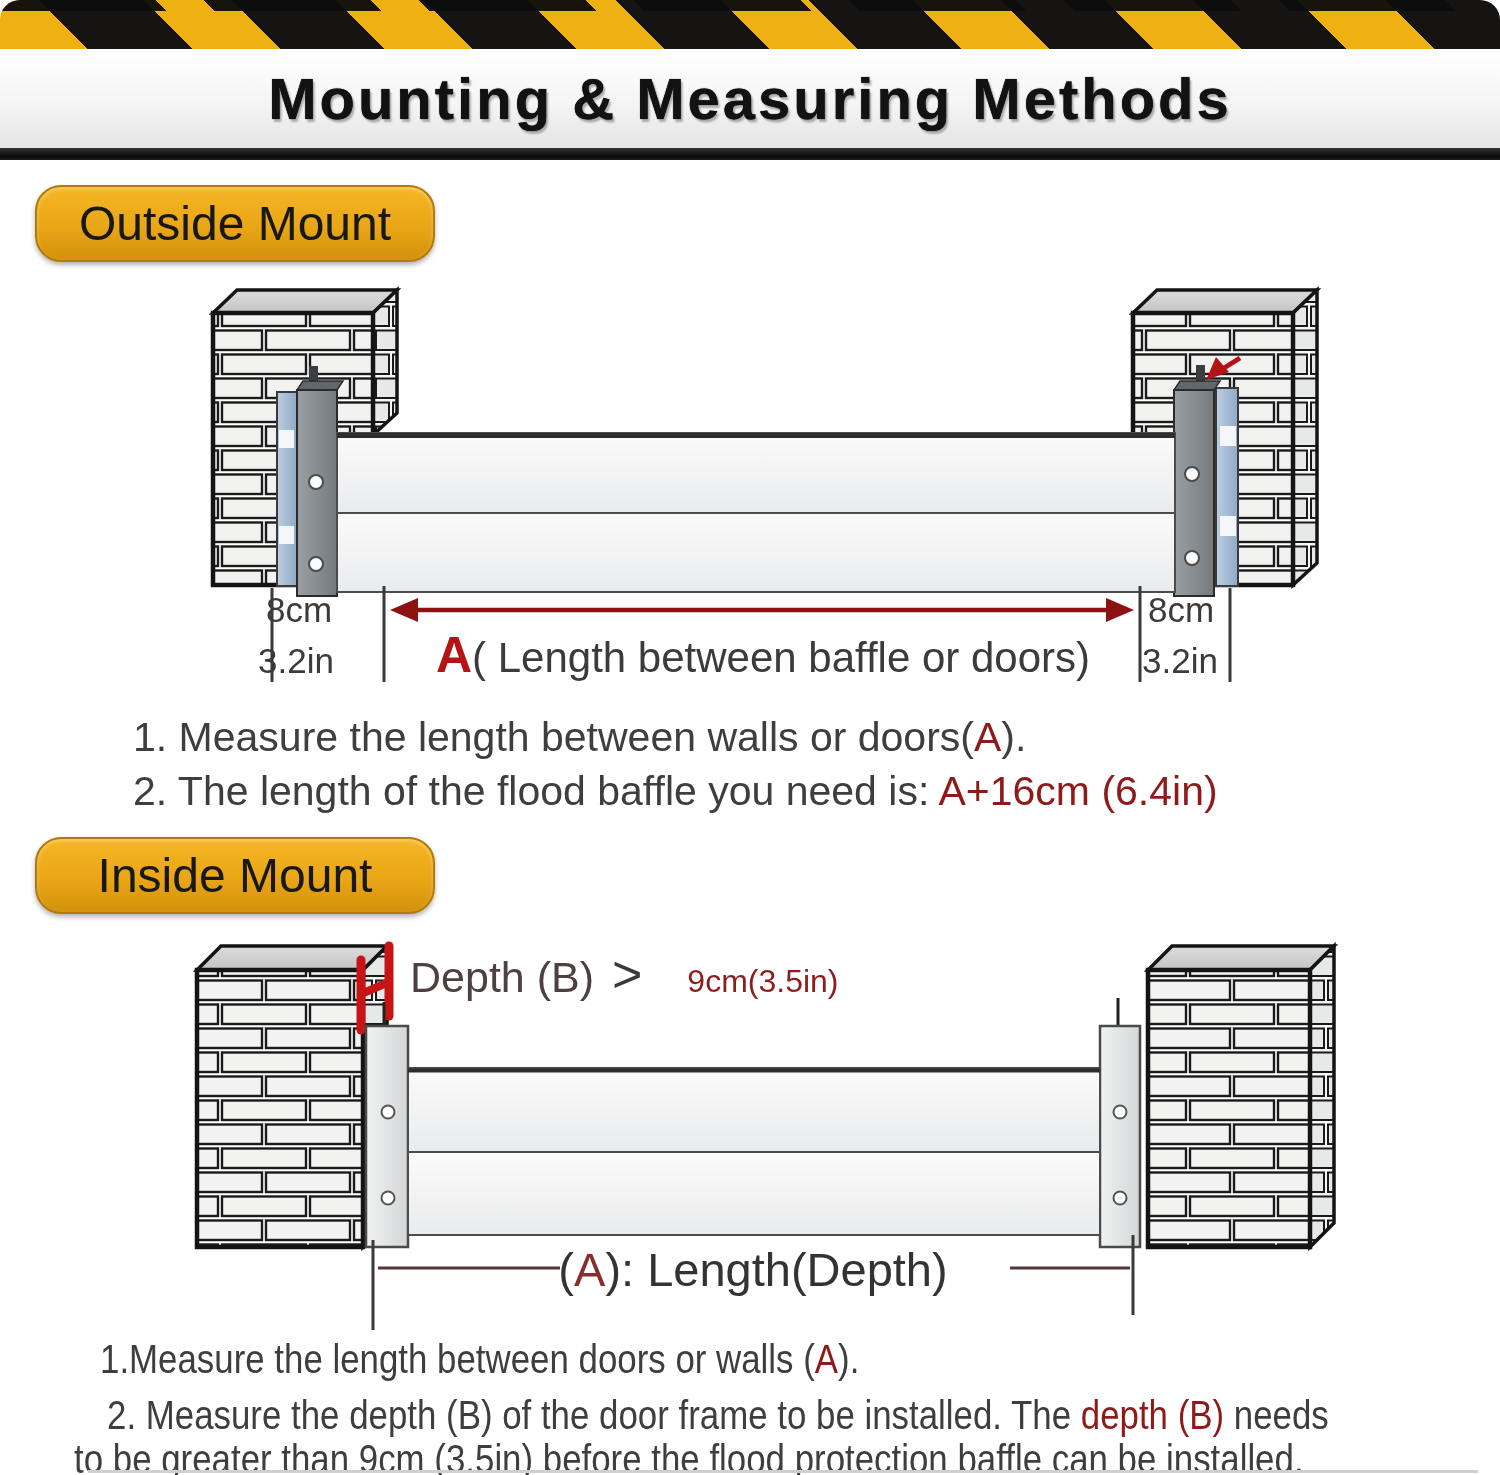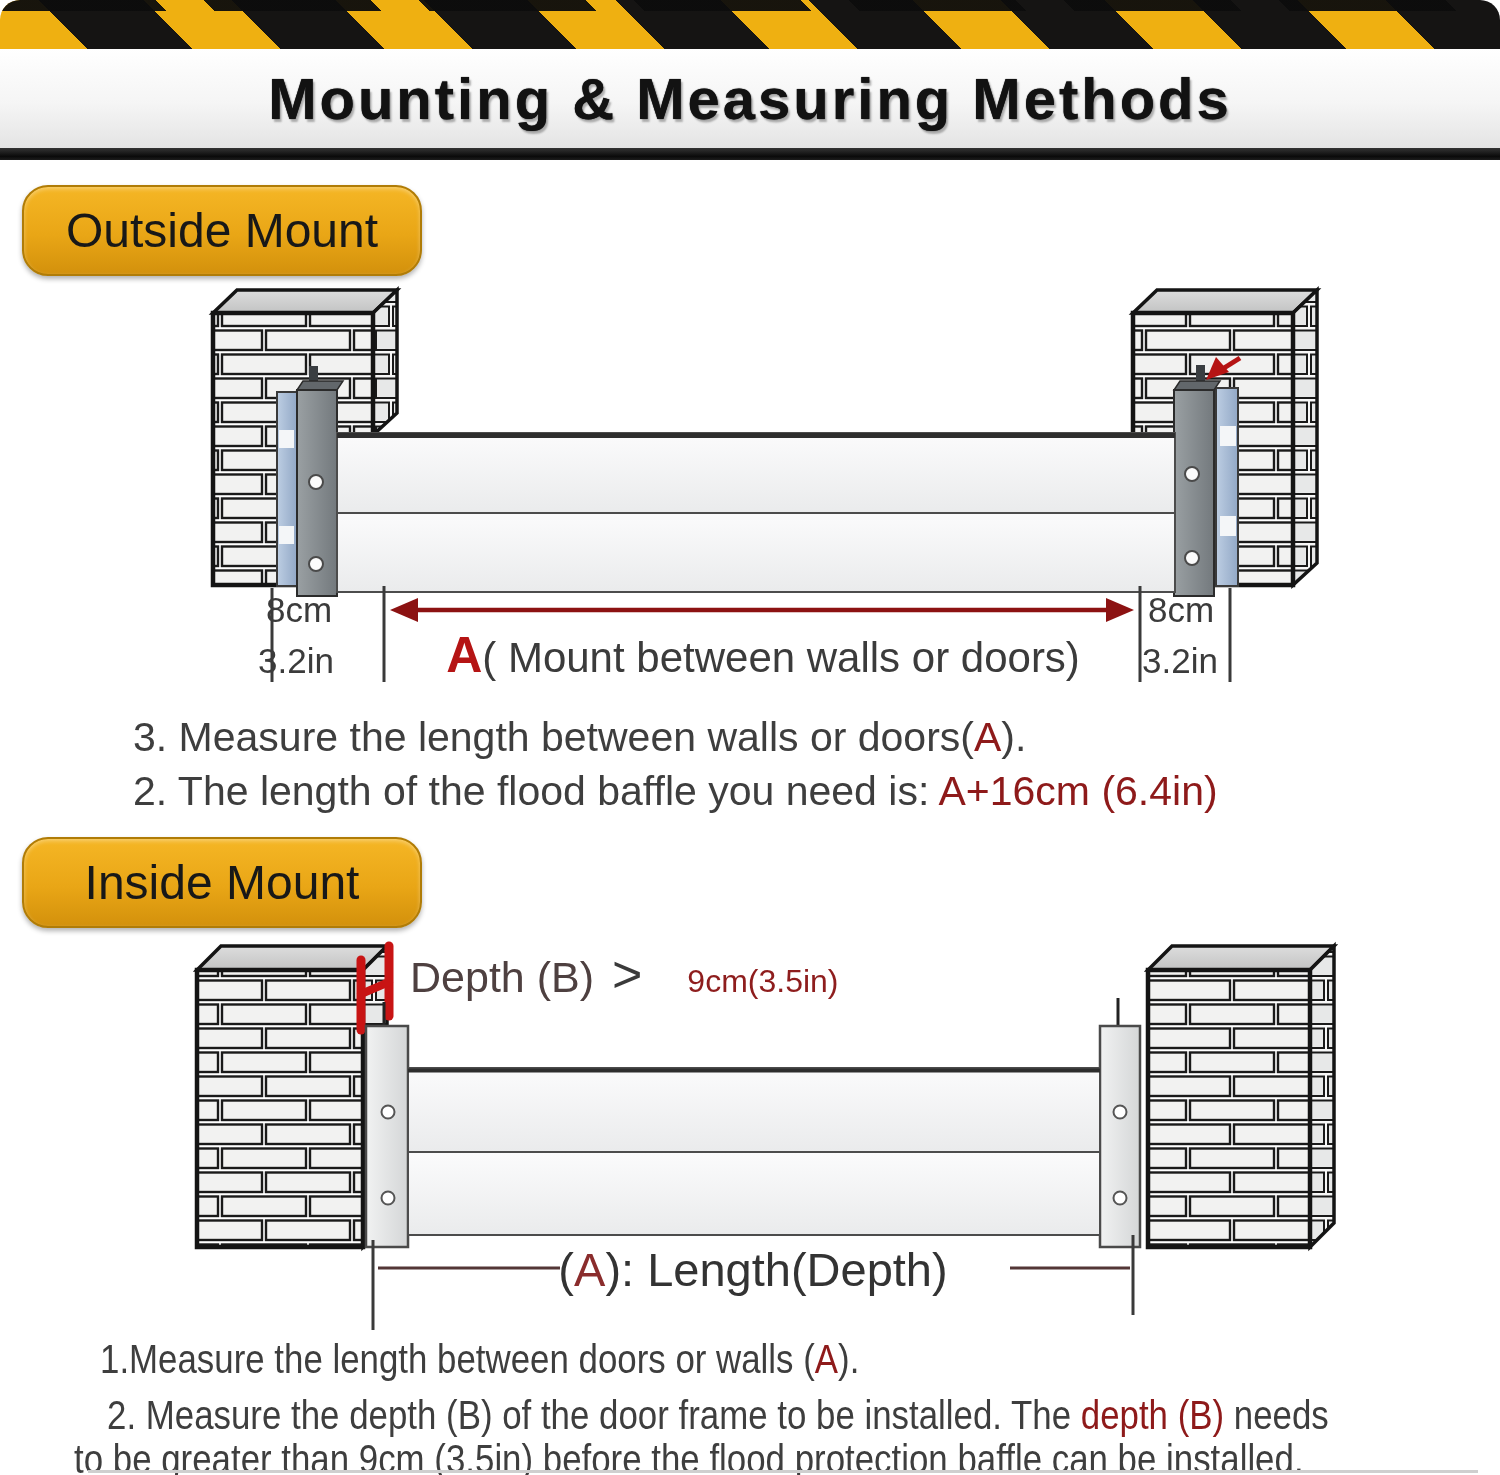--- a/index.html
+++ b/index.html
@@ -14,21 +14,21 @@
           background:repeating-linear-gradient(45deg, rgba(12,12,12,.95) 0 118px, rgba(12,12,12,0) 118px 152px); }
   .title-band { position:absolute; top:49px; left:0; width:1500px; height:99px;
           background:linear-gradient(180deg,#ffffff 0%,#f5f5f5 55%,#e4e4e4 100%);
           display:flex; align-items:center; justify-content:center; }
   .title-band h1 { font-size:58px; font-weight:bold; letter-spacing:3px; color:#121212;
           text-shadow:2px 3px 2px rgba(0,0,0,0.28), 0 0 1px #000; }
   .title-underline { position:absolute; top:148px; left:0; width:1500px; height:12px;
           background:linear-gradient(180deg,#343434,#0a0a0a 70%,#1c1c1c); }
 
   
-  .badge { position:absolute; left:22px; width:400px; height:91px;
+  .badge { position:absolute; left:35px; width:400px; height:77px;
           background:linear-gradient(180deg,#f5b625 0%,#e9a616 55%,#d3910c 100%);
           border:2px solid #b07c07; border-radius:26px;
           display:flex; align-items:center; justify-content:center;
           font-size:48px; color:#181818;
           box-shadow:0 3px 5px rgba(0,0,0,0.30), inset 0 2px 4px rgba(255,255,255,0.35); }
   #badge-outside { top:185px; }
   #badge-inside  { top:837px; }
 
   
   svg.diagram { position:absolute; left:0; width:1500px; display:block; }
@@ -176,25 +176,25 @@
       <polygon points="1134,330 1106,318 1106,342"></polygon>
     </g>
   </svg>
 
   <div class="dim" id="dim-l-cm">8cm</div>
   <div class="dim" id="dim-l-in">3.2in</div>
   <div class="dim" id="dim-r-cm">8cm</div>
   <div class="dim" id="dim-r-in">3.2in</div>
   <div class="dim-center">
     <span class="a seg">A</span>
-    <span class="rest seg">( Mount between walls or doors)</span>
+    <span class="rest seg">( Length between baffle or doors)</span>
   </div>
 
   <p class="step" id="out-s1">
-    <span class="seg">3. Measure the length between walls or doors(</span><span class="seg red">A</span><span class="seg">).</span>
+    <span class="seg">1. Measure the length between walls or doors(</span><span class="seg red">A</span><span class="seg">).</span>
   </p>
   <p class="step" id="out-s2">
     <span class="seg">2. The length of the flood baffle you need is: </span><span class="seg red">A+16cm (6.4in)</span>
   </p>
 
   <div class="badge" id="badge-inside">
     <span>Inside Mount</span>
   </div>
 
   <svg class="diagram" id="svg-inside" viewBox="0 0 1500 400">

